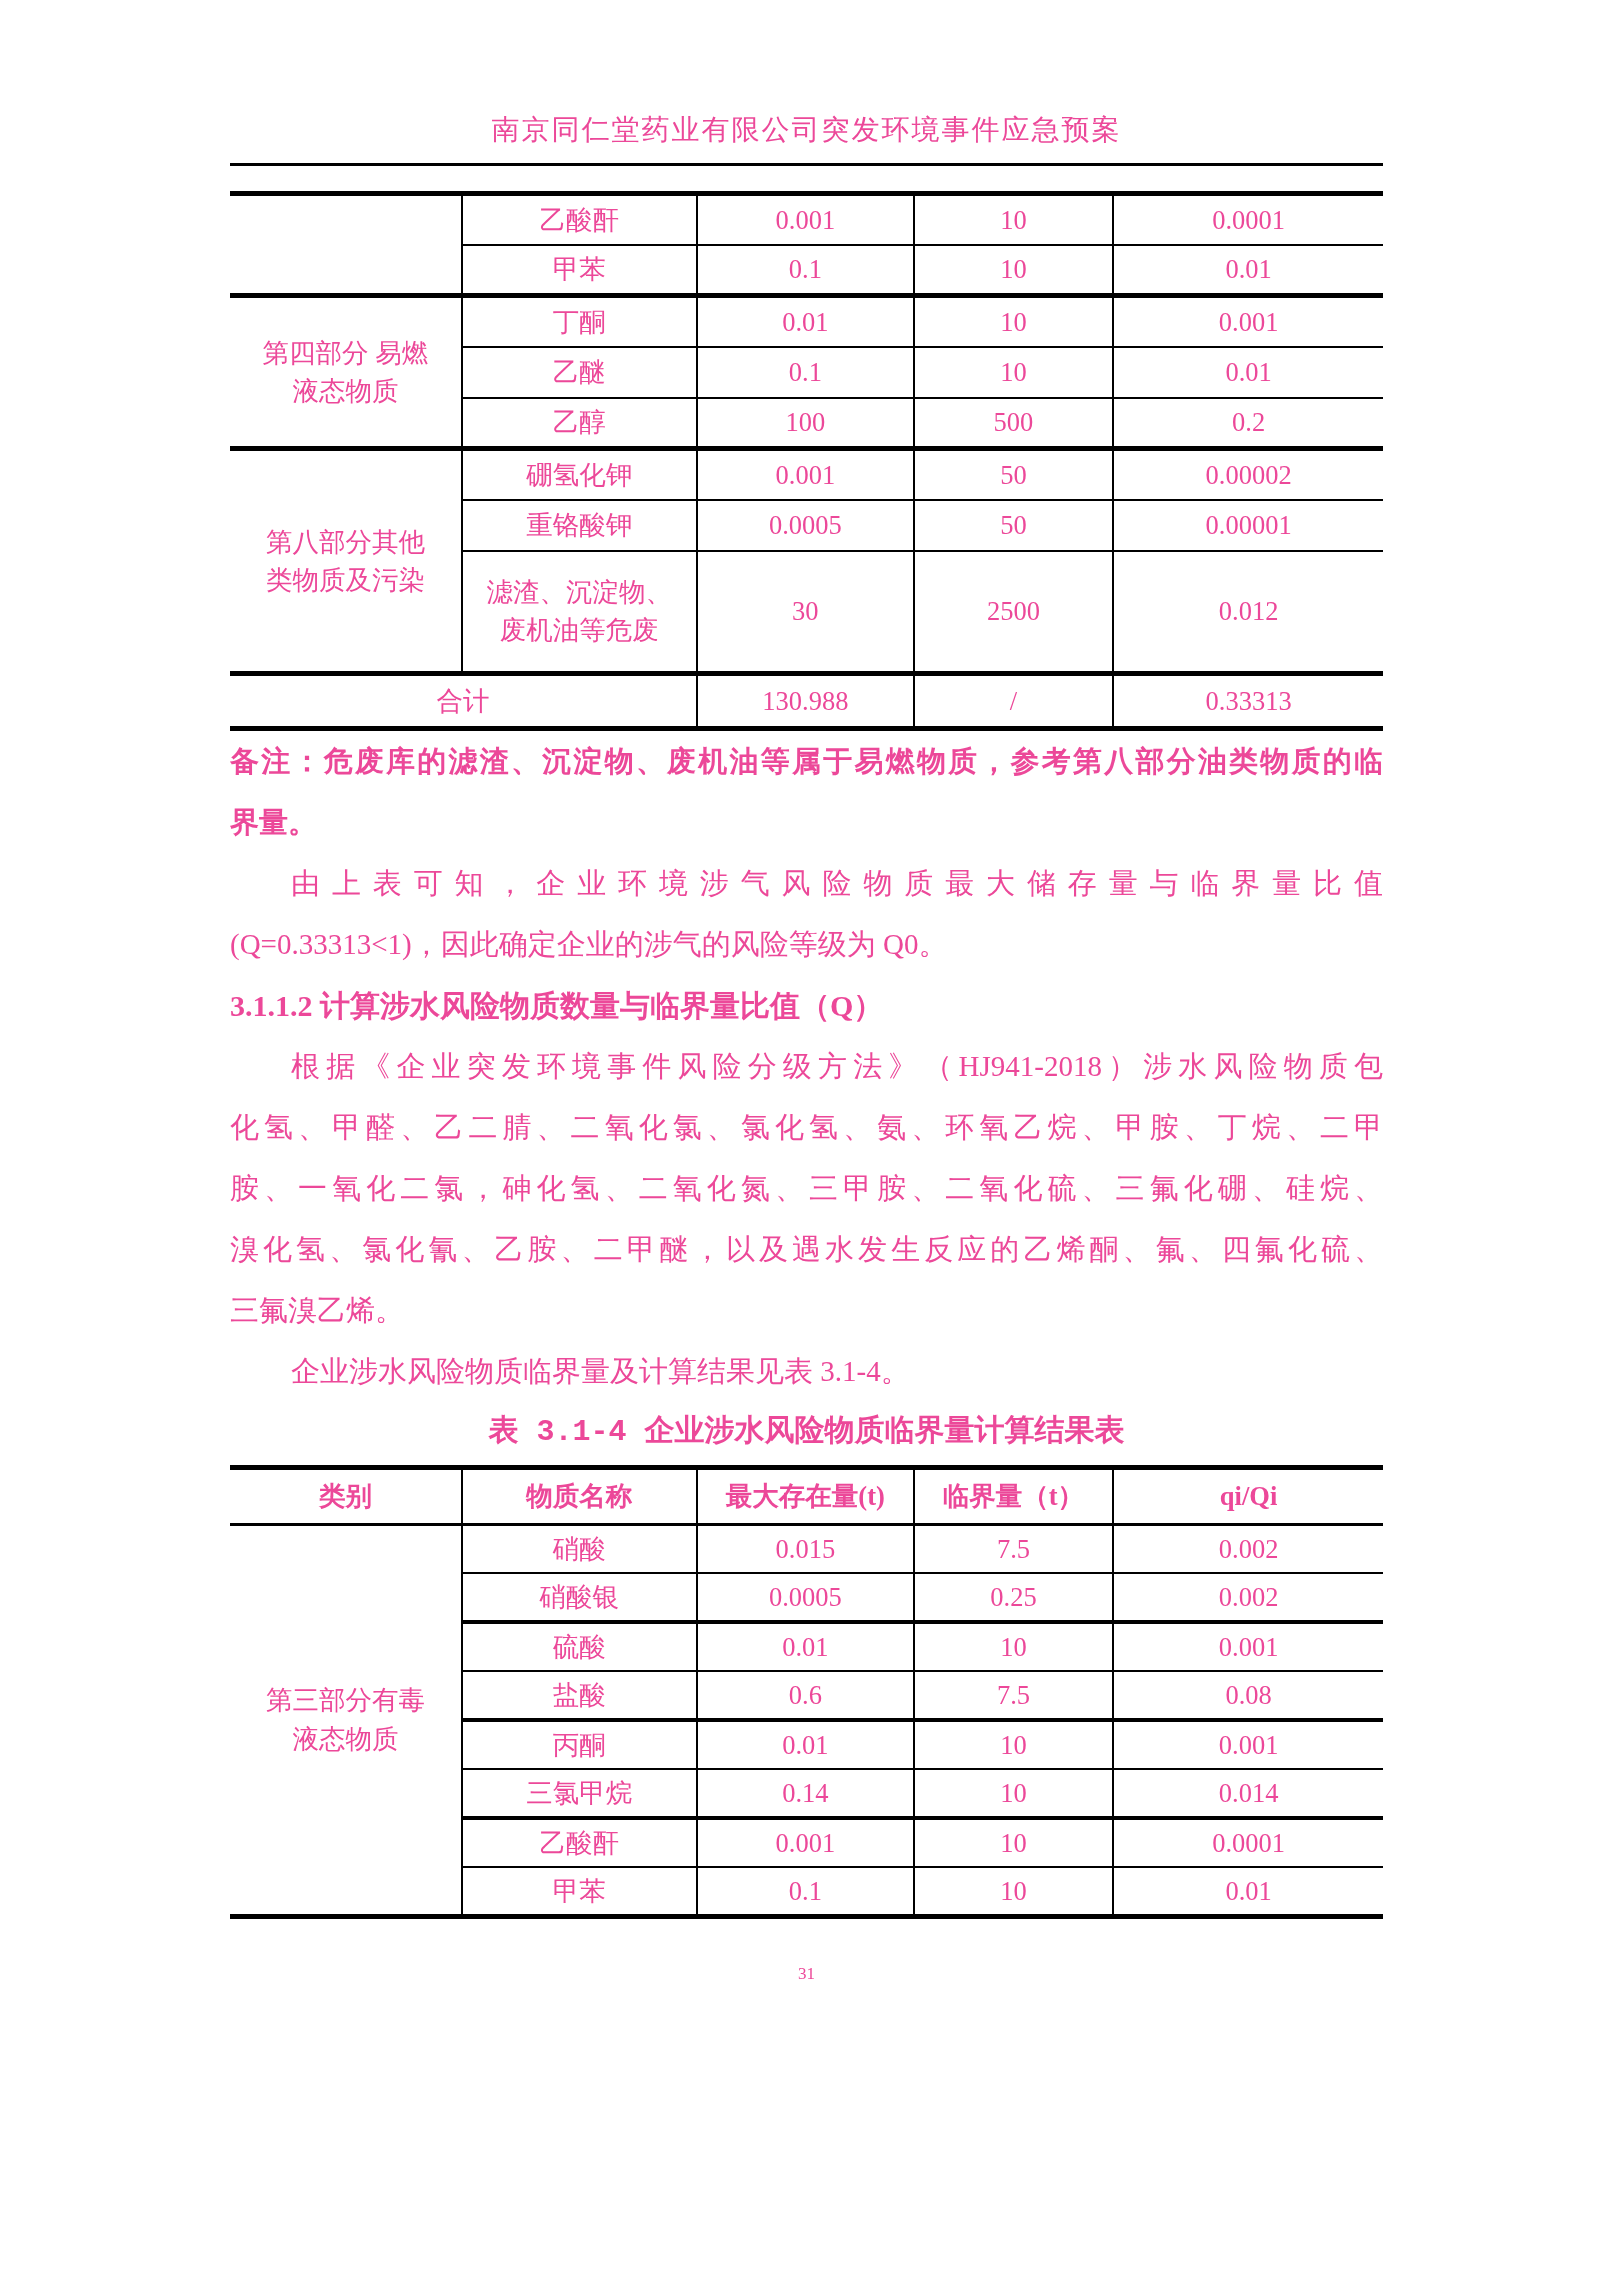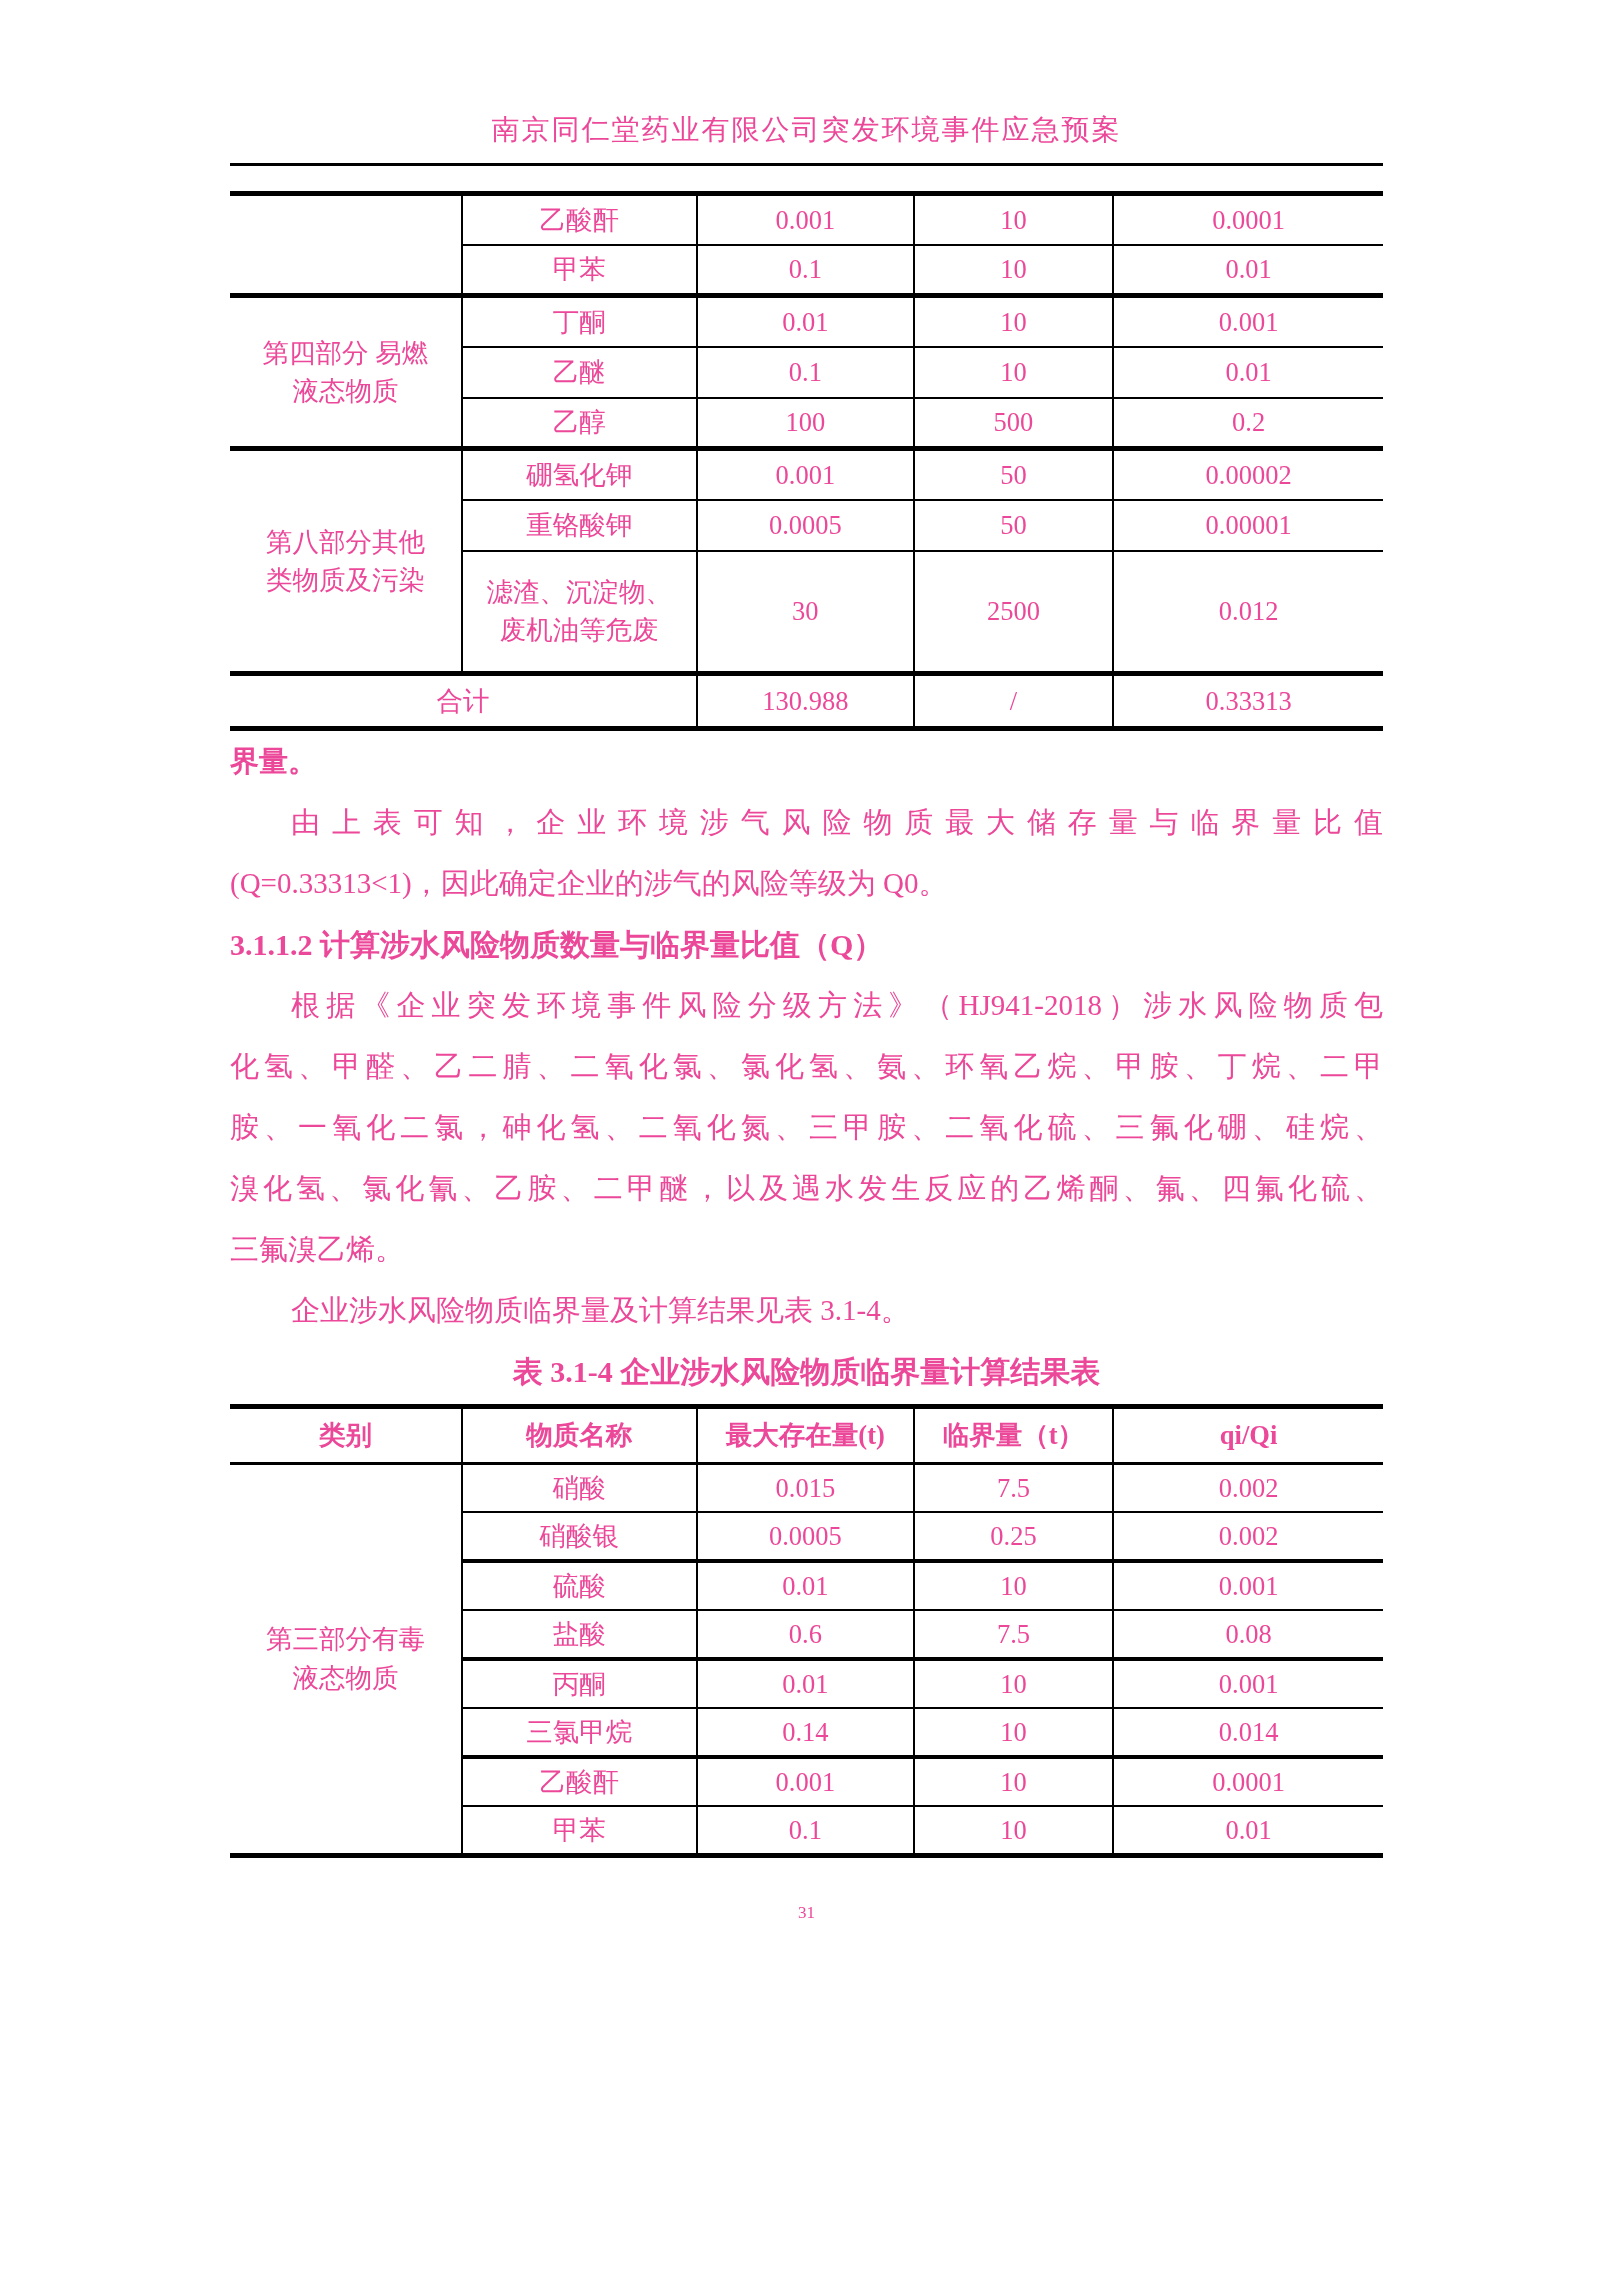--- a/index.html
+++ b/index.html
@@ -78,20 +78,21 @@
   .ind { text-indent: 61px; }
   .note { font-weight: bold; }
   .heading { font-weight: bold; font-size: 30px; }
   .caption {
     text-align: center;
     font-weight: bold;
     font-size: 30px;
     line-height: 49px;
     height: 49px;
     margin: 5.9px 0 7.8px 0;
+    font-family: Liberation Mono, monospace;
   }
   .footer {
     text-align: center;
     margin-top: 45px;
     font-size: 17px;
   }
 </style>
 </head>
 <body>
 
@@ -173,20 +174,21 @@
       </tr>
       <tr class="total">
         <td class="nol" colspan="2">合计</td>
         <td>130.988</td>
         <td>/</td>
         <td>0.33313</td>
       </tr>
     </tbody>
   </table>
 
+  <div class="para note jline">备注：危废库的滤渣、沉淀物、废机油等属于易燃物质，参考第八部分油类物质的临</div>
   <div class="para note">界量。</div>
 
   <div class="para ind jline">由上表可知，企业环境涉气风险物质最大储存量与临界量比值</div>
   <div class="para">(Q=0.33313&lt;1)，因此确定企业的涉气的风险等级为 Q0。</div>
 
   <div class="para heading">3.1.1.2 计算涉水风险物质数量与临界量比值（Q）</div>
 
   <div class="para ind jline">根据《企业突发环境事件风险分级方法》（HJ941-2018）涉水风险物质包</div>
   <div class="para jline">化氢、甲醛、乙二腈、二氧化氯、氯化氢、氨、环氧乙烷、甲胺、丁烷、二甲</div>
   <div class="para jline">胺、一氧化二氯，砷化氢、二氧化氮、三甲胺、二氧化硫、三氟化硼、硅烷、</div>

